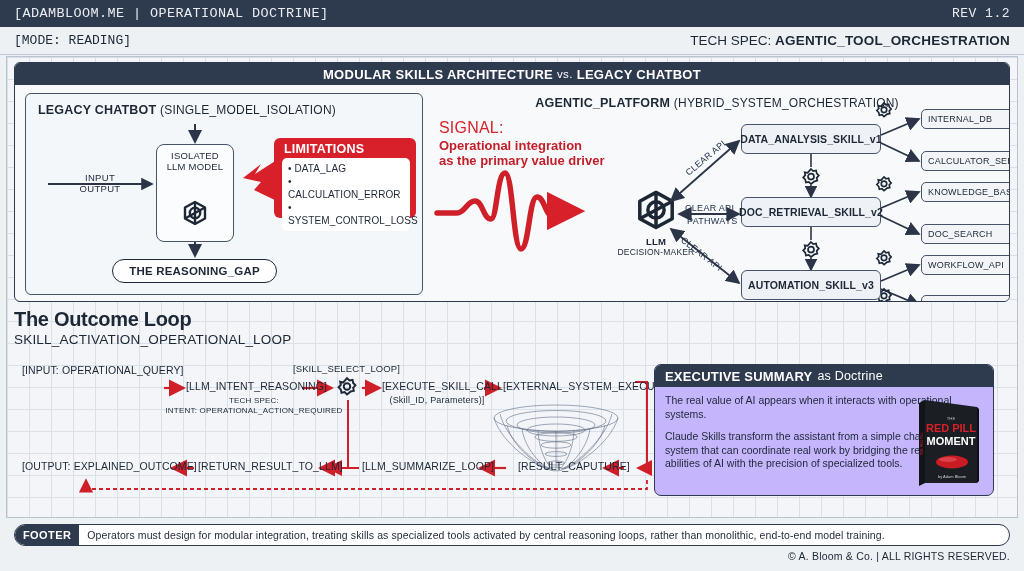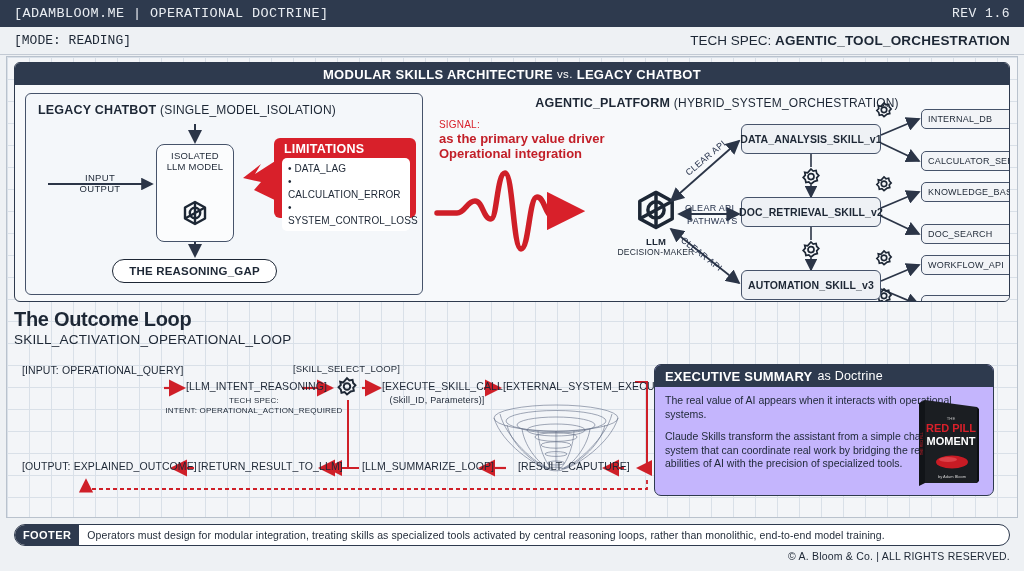--- a/index.html
+++ b/index.html
@@ -93,21 +93,21 @@
     background:#d8202a;border-radius:6px;box-sizing:border-box;padding:3px 0 0 0;
   }
   .limit .h{color:#fff;font-size:12.5px;font-weight:bold;padding:1px 0 2px 10px;letter-spacing:.2px;}
   .limit .inner{
     margin:0 6px 5px 8px;background:#fff;border-radius:5px;padding:4px 6px;
     font-size:10px;line-height:13px;letter-spacing:.1px;
   }
 
   
   .signal{position:absolute;left:6px;top:28px;width:180px;}
-  .signal .sh{color:#d8202a;font-size:10px;letter-spacing:.2px;}
+  .signal .sh{color:#d8202a;font-size:16px;letter-spacing:.2px;}
   .signal .st{color:#c21f28;font-size:13px;font-weight:bold;line-height:15px;margin-top:1px;}
 
   .llmlabel{position:absolute;left:168px;top:146px;width:110px;text-align:center;font-size:8.5px;line-height:10px;letter-spacing:.2px;}
   .llmlabel b{font-size:9.5px;}
 
   .skill{
     position:absolute;width:140px;height:30px;
     border:1.4px solid #46536a;border-radius:6px;background:#eef1f5;
     display:flex;align-items:center;justify-content:center;
     font-size:10.5px;font-weight:bold;letter-spacing:.1px;box-sizing:border-box;
@@ -164,21 +164,21 @@
 
   svg.ov{position:absolute;left:0;top:0;pointer-events:none;overflow:visible;}
 </style>
 </head>
 <body>
 
 <div id="root">
 
   <div class="topbar">
     <span>[ADAMBLOOM.ME | OPERATIONAL DOCTRINE]</span>
-    <span class="right">REV 1.6</span>
+    <span class="right">REV 1.2</span>
   </div>
 
   <div class="modebar">
     <span class="mode">[MODE: READING]</span>
     <span class="spec">
       <span>TECH SPEC:</span>
       <b>AGENTIC_TOOL_ORCHESTRATION</b>
     </span>
   </div>
 
@@ -248,22 +248,22 @@
 
       <div class="agentic">
         <div class="sectitle">
           <span style="font-weight:bold;font-size:12.5px">AGENTIC_PLATFORM</span>
           <span>(HYBRID_SYSTEM_ORCHESTRATION)</span>
         </div>
 
         <div class="signal">
           <div class="sh">SIGNAL:</div>
           <div class="st">
+            <div>Operational integration</div>
             <div>as the primary value driver</div>
-            <div>Operational integration</div>
           </div>
         </div>
 
         <svg class="ov" style="left:2px;top:78px" width="190" height="86">
           <defs>
             <marker id="ar-rd" markerWidth="7" markerHeight="7" refX="5.5" refY="3.5" orient="auto">
               <path d="M0,0 L7,3.5 L0,7 z" fill="#d8202a"></path>
             </marker>
           </defs>
           <path d="M2,44 L22,44 C30,44 32,32 40,32 C48,32 48,50 56,50 C62,50 62,4 70,4 C78,4 78,80 86,80 C94,80 94,28 102,28 C110,28 110,48 119,48 C128,48 130,42 142,42" fill="none" stroke="#cf1f28" stroke-width="5.5" stroke-linecap="round" stroke-linejoin="round" marker-end="url(#ar-rd)"></path>

